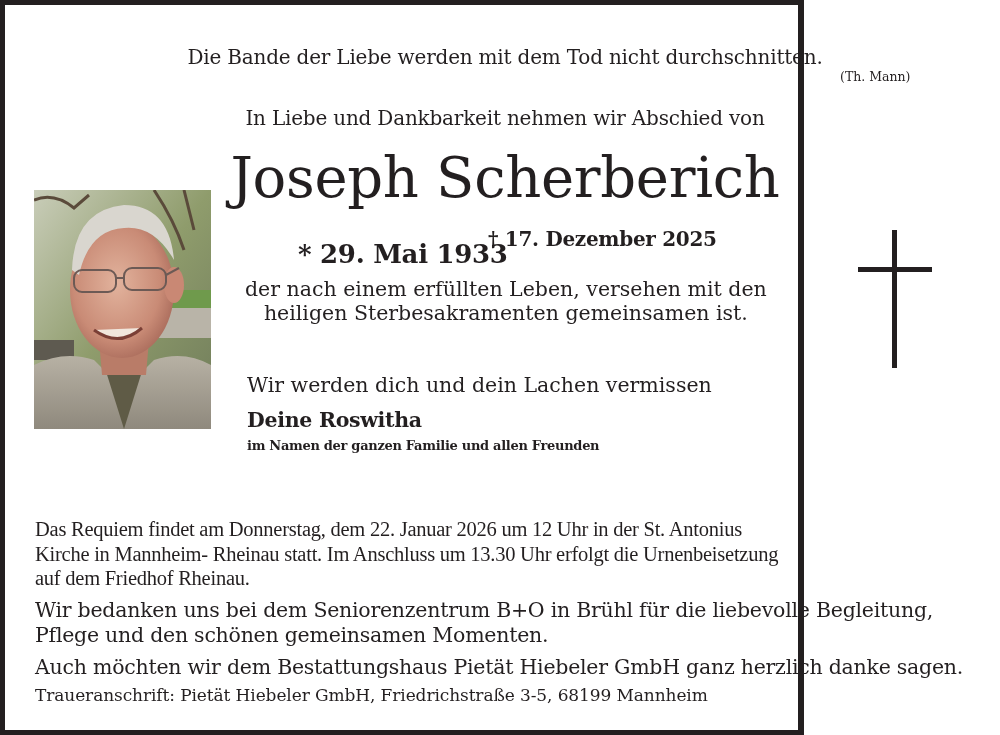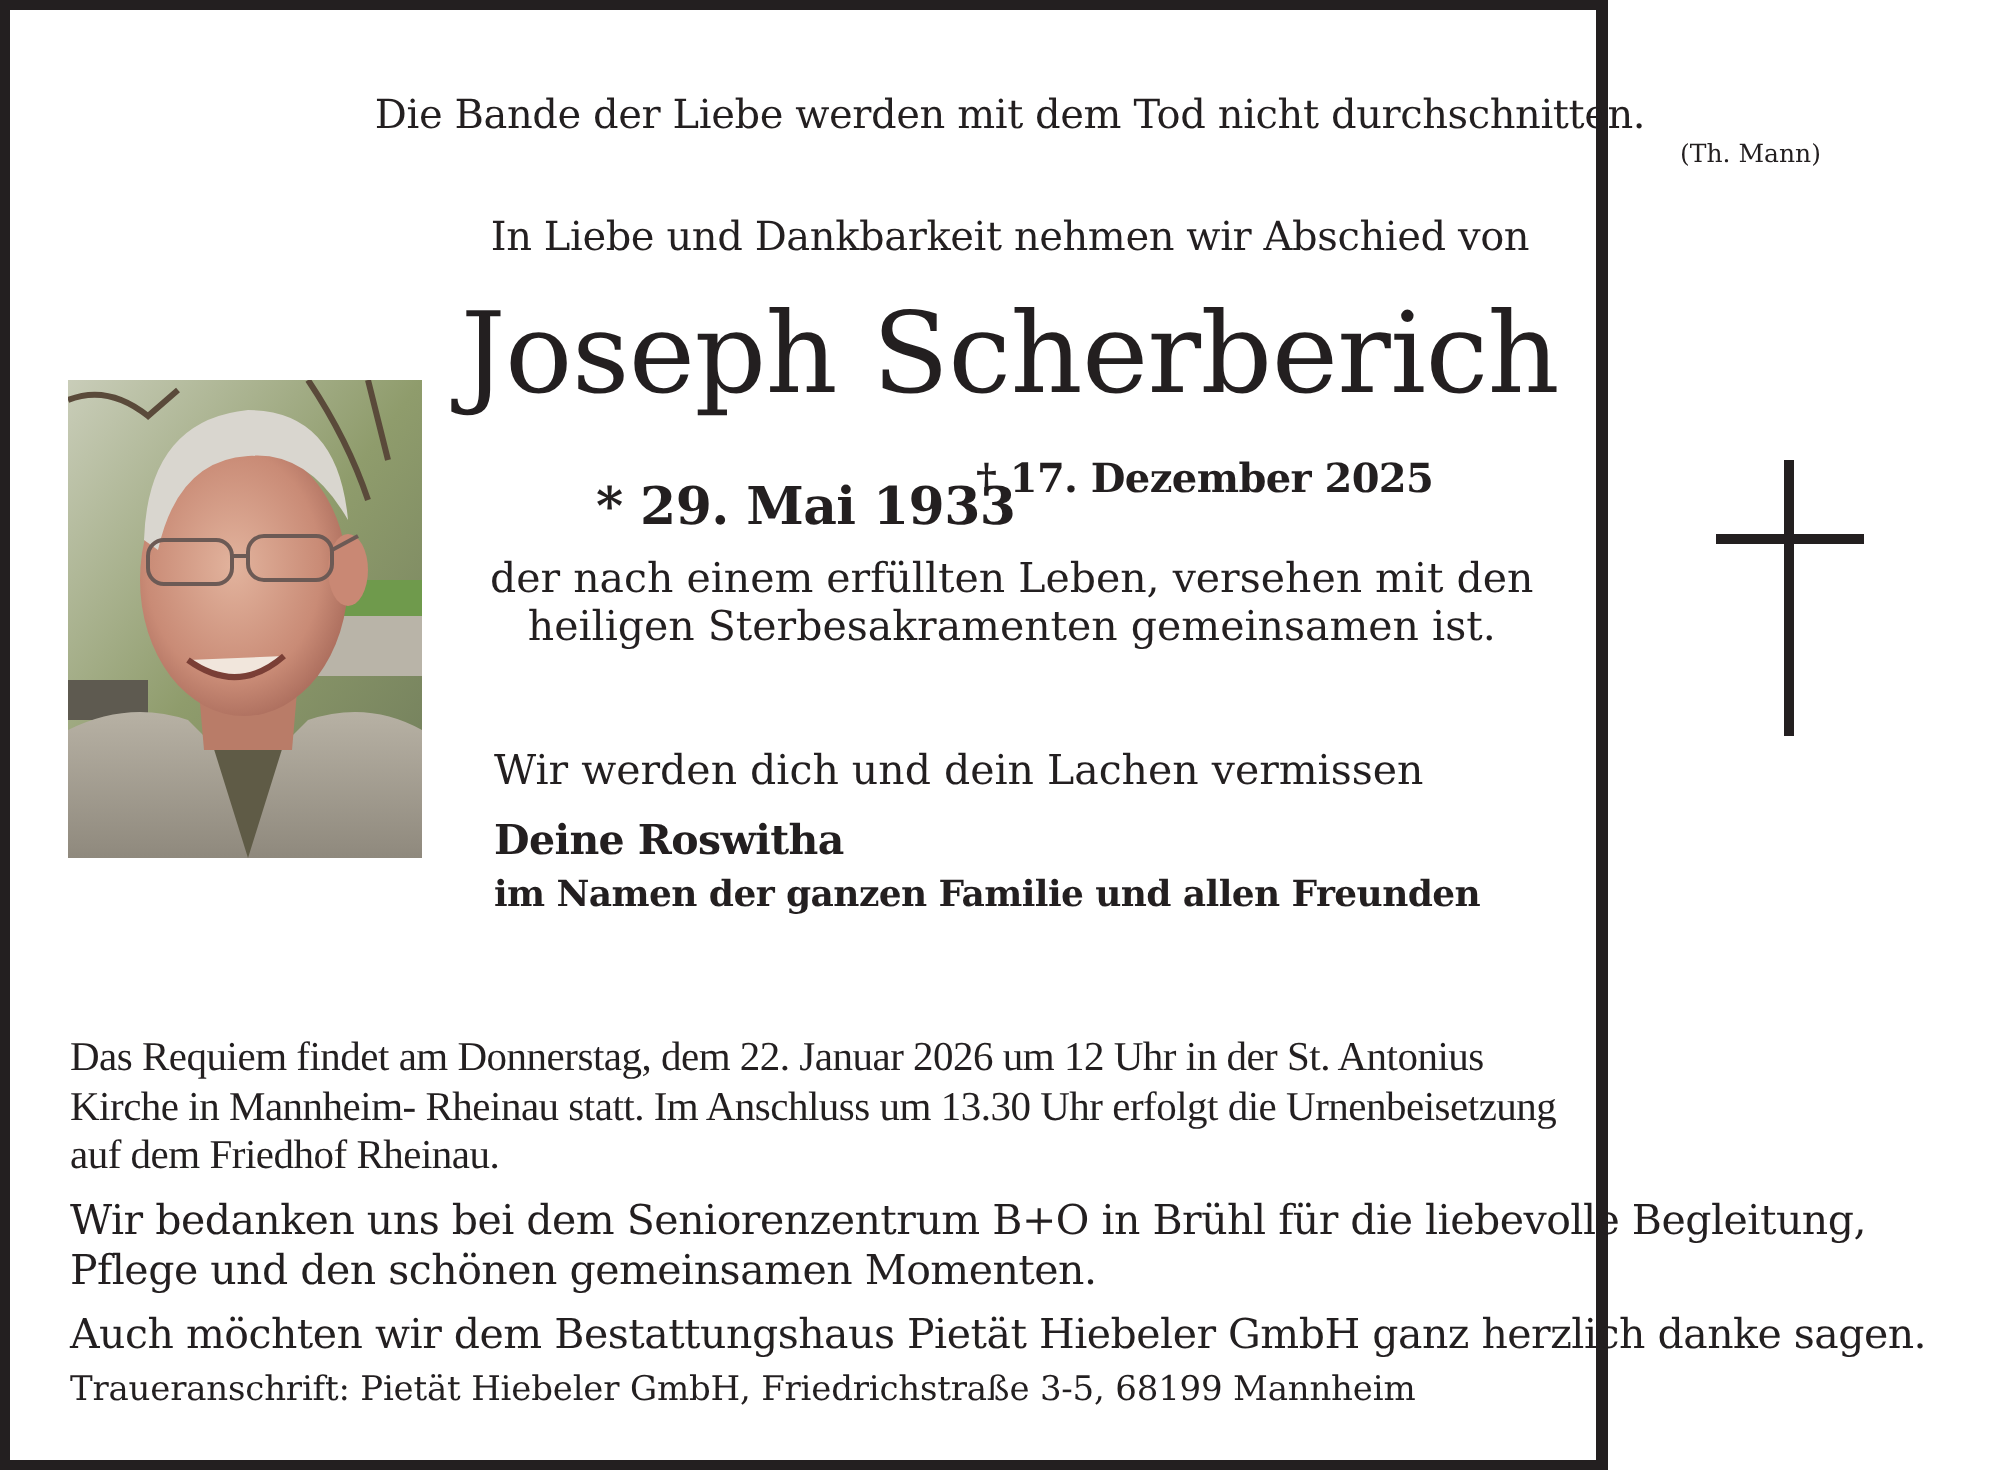--- a/index.html
+++ b/index.html
@@ -24,21 +24,21 @@
     .source { left: 835px; top: 66px; font-size: 12.5px; }
     .intro { left: 0; width: 1000px; top: 103px; text-align: center; font-size: 20px; letter-spacing: -0.2px; }
     .name { left: 0; width: 1000px; top: 145px; text-align: center; font-size: 56px; letter-spacing: -0.3px; }
     .birth { left: 293px; top: 236px; font-size: 26px; font-weight: bold; letter-spacing: -0.3px; }
     .death { left: 483px; top: 224px; font-size: 20px; font-weight: bold; letter-spacing: -0.3px; }
 
     .text-block { left: 240px; font-size: 20.5px; line-height: 24px; }
     .after-life { top: 272px; text-align: center; }
     .miss { left: 242px; top: 370px; font-size: 20.5px; }
     .signed-1 { left: 242px; top: 405px; font-size: 20.5px; font-weight: bold; letter-spacing: -0.3px; }
-    .signed-2 { left: 242px; top: 434px; font-size: 18px; font-weight: bold; letter-spacing: -0.3px; }
+    .signed-2 { left: 242px; top: 434px; font-size: 13px; font-weight: bold; letter-spacing: -0.3px; }
 
     .para { left: 30px; font-size: 20.5px; line-height: 24.5px; letter-spacing: -0.25px; }
     .p1 { top: 512px; font-family: Liberation Serif, serif; }
     .p2 { top: 593px; }
     .p3 { top: 650px; }
     .address { left: 30px; top: 682px; font-size: 17px; letter-spacing: -0.1px; }
 
     .photo {
       position: absolute; left: 29px; top: 185px; width: 177px; height: 239px;
       overflow: hidden; background: #9aa58a;

